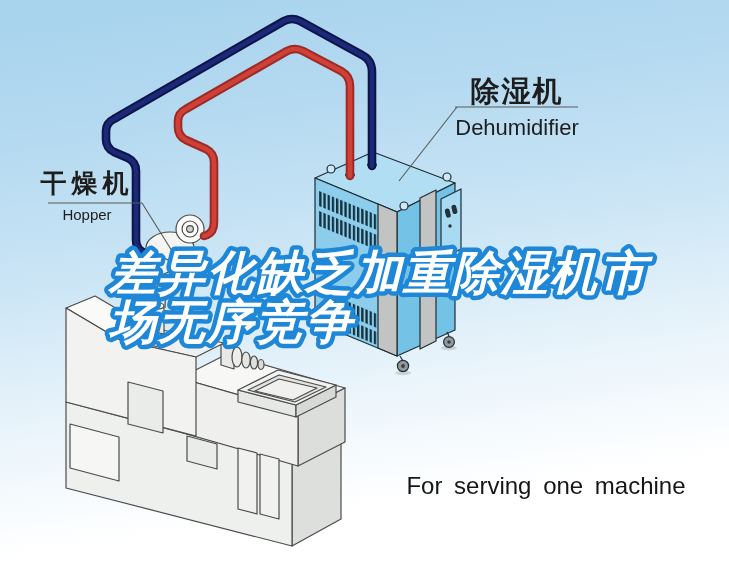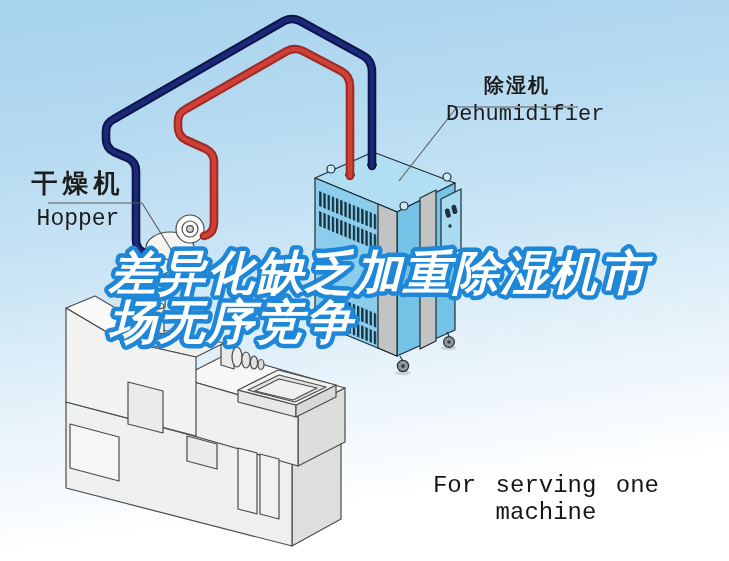--- a/index.html
+++ b/index.html
@@ -4,27 +4,27 @@
 <style>
   html,body{margin:0;padding:0;}
   body{
     width:729px;height:561px;position:relative;overflow:hidden;
     background:linear-gradient(172deg,#a7d3ed 0%,#b3d9f0 20%,#c9e4f5 42%,#e5f2fa 62%,#ffffff 84%,#ffffff 100%);
     font-family:"Liberation Sans",sans-serif;
   }
   .stage{position:absolute;left:0;top:0;width:729px;height:561px;}
   .lbl{position:absolute;text-align:center;color:#1d1d1d;}
   .lbl .zh{font-family:"DejaVu Sans","Liberation Serif",serif;font-weight:bold;}
-  .lbl .en{font-family:Liberation Mono, monospace;}
+  .lbl .en{font-family:Liberation Sans, sans-serif;}
   #label-dehumidifier{left:446px;top:72px;width:142px;}
-  #label-dehumidifier .zh{font-size:20px;letter-spacing:2px;}
+  #label-dehumidifier .zh{font-size:29px;letter-spacing:2px;}
   #label-dehumidifier .en{font-size:22px;margin-top:3px;}
-  #label-hopper{left:26px;top:166px;width:104px;}
+  #label-hopper{left:35px;top:166px;width:104px;}
   #label-hopper .zh{font-size:26px;letter-spacing:5px;}
-  #label-hopper .en{font-size:23px;margin-top:5px;}
+  #label-hopper .en{font-size:15px;margin-top:5px;}
   #caption{left:384px;top:456px;width:324px;}
   #caption .zh{font-size:33px;color:#2e2e2e;letter-spacing:0.5px;}
   #caption .en{font-size:24px;color:#161616;margin-top:16px;word-spacing:5px;}
   svg text.headline{
     font-family:"DejaVu Sans","Liberation Sans",sans-serif;
     font-weight:bold;font-style:italic;
     paint-order:stroke;stroke-linejoin:round;
   }
 </style>
 </head>

